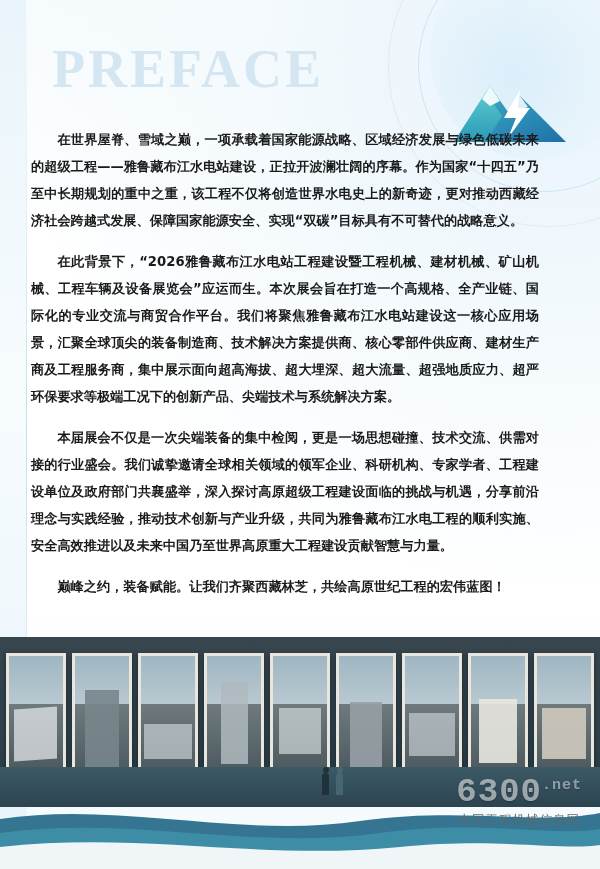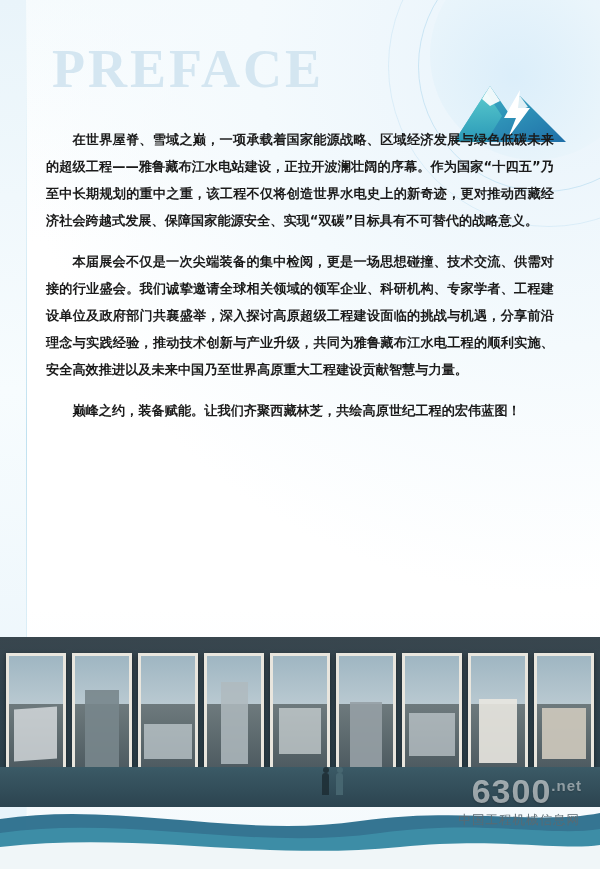--- a/index.html
+++ b/index.html
@@ -118,21 +118,21 @@
     position: absolute;
     right: 26px;
     top: 46px;
     width: 128px;
     height: 108px;
   }
 
   
   .content {
     position: absolute;
-    left: 46px;
+    left: 31px;
     top: 126px;
     width: 508px;
   }
   .para {
     font-family: "DejaVu Sans", sans-serif;
     font-size: 13.2px;
     line-height: 27px;
     color: #1b1b1b;
     text-indent: 2em;
     margin: 0 0 14px 0;
@@ -235,21 +235,21 @@
   .wave-band {
     position: absolute;
     left: 0; right: 0; bottom: 0;
     height: 70px;
     overflow: hidden;
   }
   .site-wm {
     position: absolute;
     right: 18px;
     bottom: 58px;
-    font-family: Liberation Sans, sans-serif;
+    font-family: Liberation Mono, monospace;
     font-size: 34px;
     font-weight: bold;
     color: rgba(255,255,255,0.55);
     letter-spacing: 1px;
     text-shadow: 0 1px 2px rgba(0,0,0,0.25);
   }
   .site-wm .dotnet {
     font-size: 15px;
     vertical-align: super;
     opacity: 0.85;
@@ -293,20 +293,21 @@
       <path d="M8 96 L44 40 L62 66 L74 50 L120 96 Z" fill="url(#gblue)"></path>
       <path d="M8 96 L40 46 L56 70 L40 96 Z" fill="url(#gteal)" opacity="0.85"></path>
       <path d="M44 40 L54 55 L44 60 L36 53 Z" fill="#ffffff" opacity="0.92"></path>
       <path d="M74 50 L82 61 L74 64 L68 58 Z" fill="#ffffff" opacity="0.85"></path>
       <path d="M74 44 L58 72 L70 72 L62 92 L84 62 L72 62 Z" fill="#ffffff"></path>
     </svg>
   </div>
 
   <div class="content">
     <p class="para">在世界屋脊、雪域之巅，一项承载着国家能源战略、区域经济发展与绿色低碳未来的超级工程——雅鲁藏布江水电站建设，正拉开波澜壮阔的序幕。作为国家“十四五”乃至中长期规划的重中之重，该工程不仅将创造世界水电史上的新奇迹，更对推动西藏经济社会跨越式发展、保障国家能源安全、实现“双碳”目标具有不可替代的战略意义。</p>
+    <p class="para">在此背景下，“2026雅鲁藏布江水电站工程建设暨工程机械、建材机械、矿山机械、工程车辆及设备展览会”应运而生。本次展会旨在打造一个高规格、全产业链、国际化的专业交流与商贸合作平台。我们将聚焦雅鲁藏布江水电站建设这一核心应用场景，汇聚全球顶尖的装备制造商、技术解决方案提供商、核心零部件供应商、建材生产商及工程服务商，集中展示面向超高海拔、超大埋深、超大流量、超强地质应力、超严环保要求等极端工况下的创新产品、尖端技术与系统解决方案。</p>
     <p class="para">本届展会不仅是一次尖端装备的集中检阅，更是一场思想碰撞、技术交流、供需对接的行业盛会。我们诚挚邀请全球相关领域的领军企业、科研机构、专家学者、工程建设单位及政府部门共襄盛举，深入探讨高原超级工程建设面临的挑战与机遇，分享前沿理念与实践经验，推动技术创新与产业升级，共同为雅鲁藏布江水电工程的顺利实施、安全高效推进以及未来中国乃至世界高原重大工程建设贡献智慧与力量。</p>
     <p class="para last">巅峰之约，装备赋能。让我们齐聚西藏林芝，共绘高原世纪工程的宏伟蓝图！</p>
   </div>
 
   <div class="photo-band">
     <div class="band-wall"></div>
     <div class="frames">
       <div class="frame f-a">
           <div class="sky"></div>
           <div class="ground"></div>

